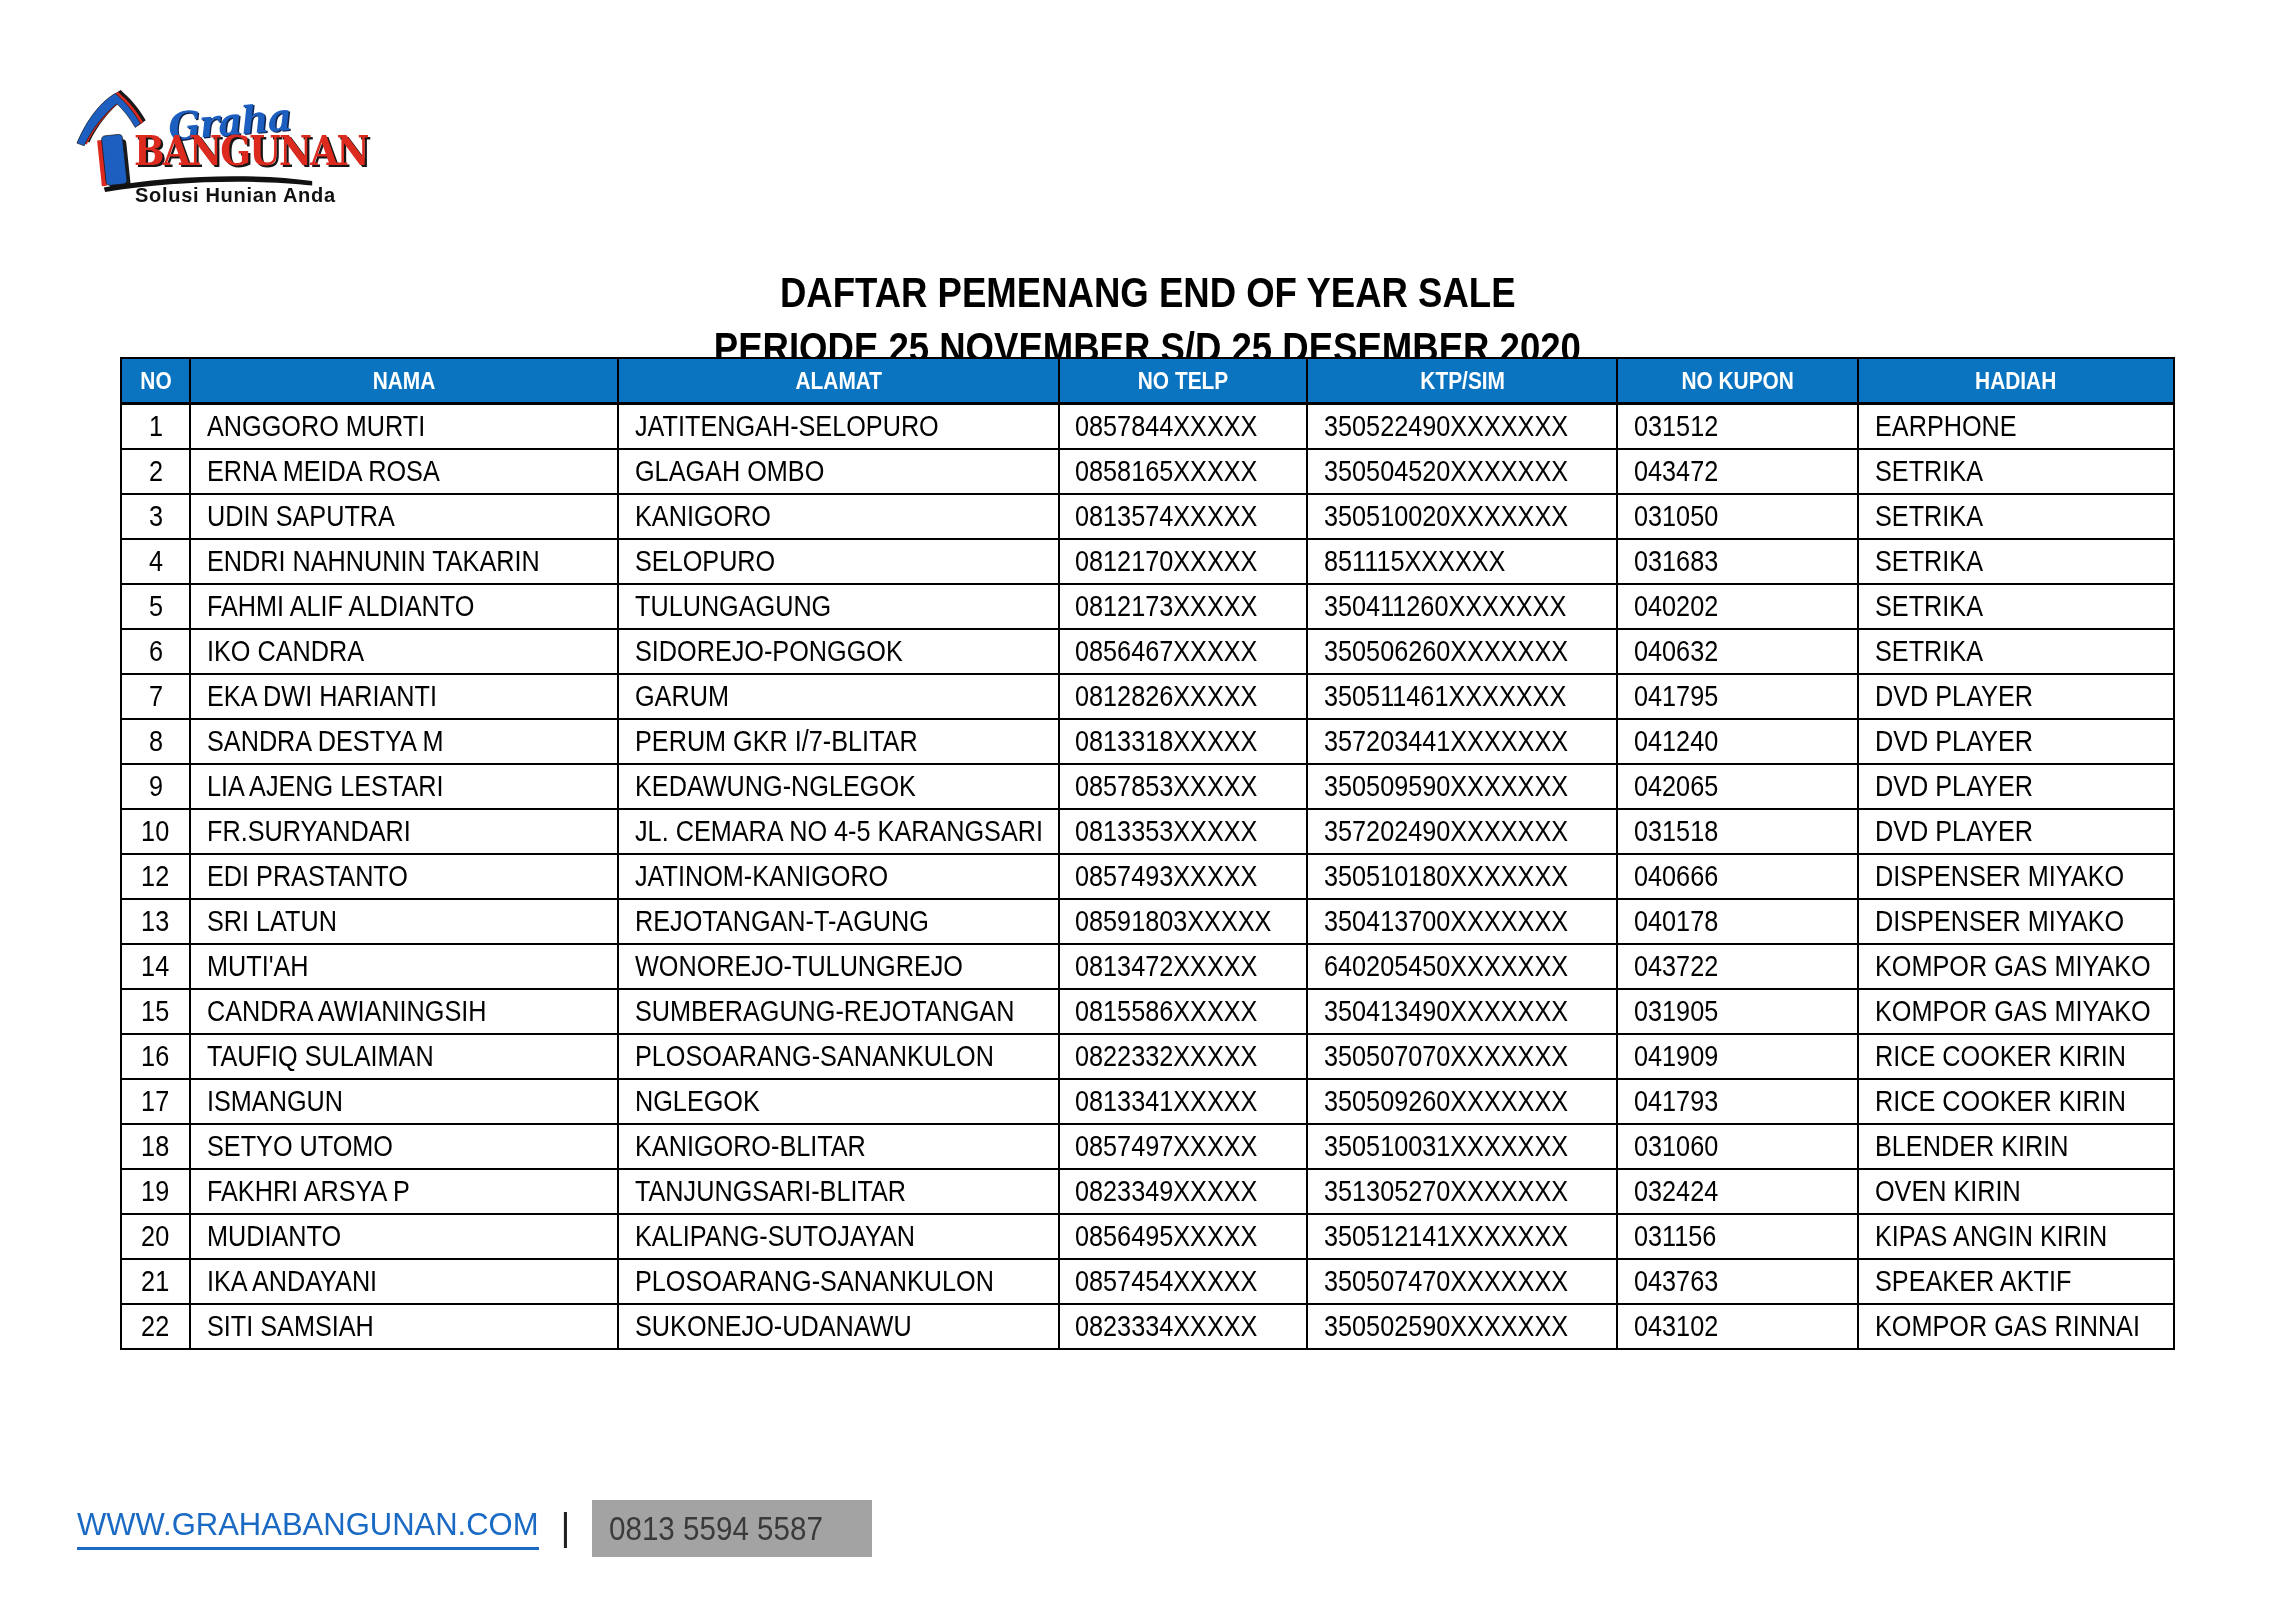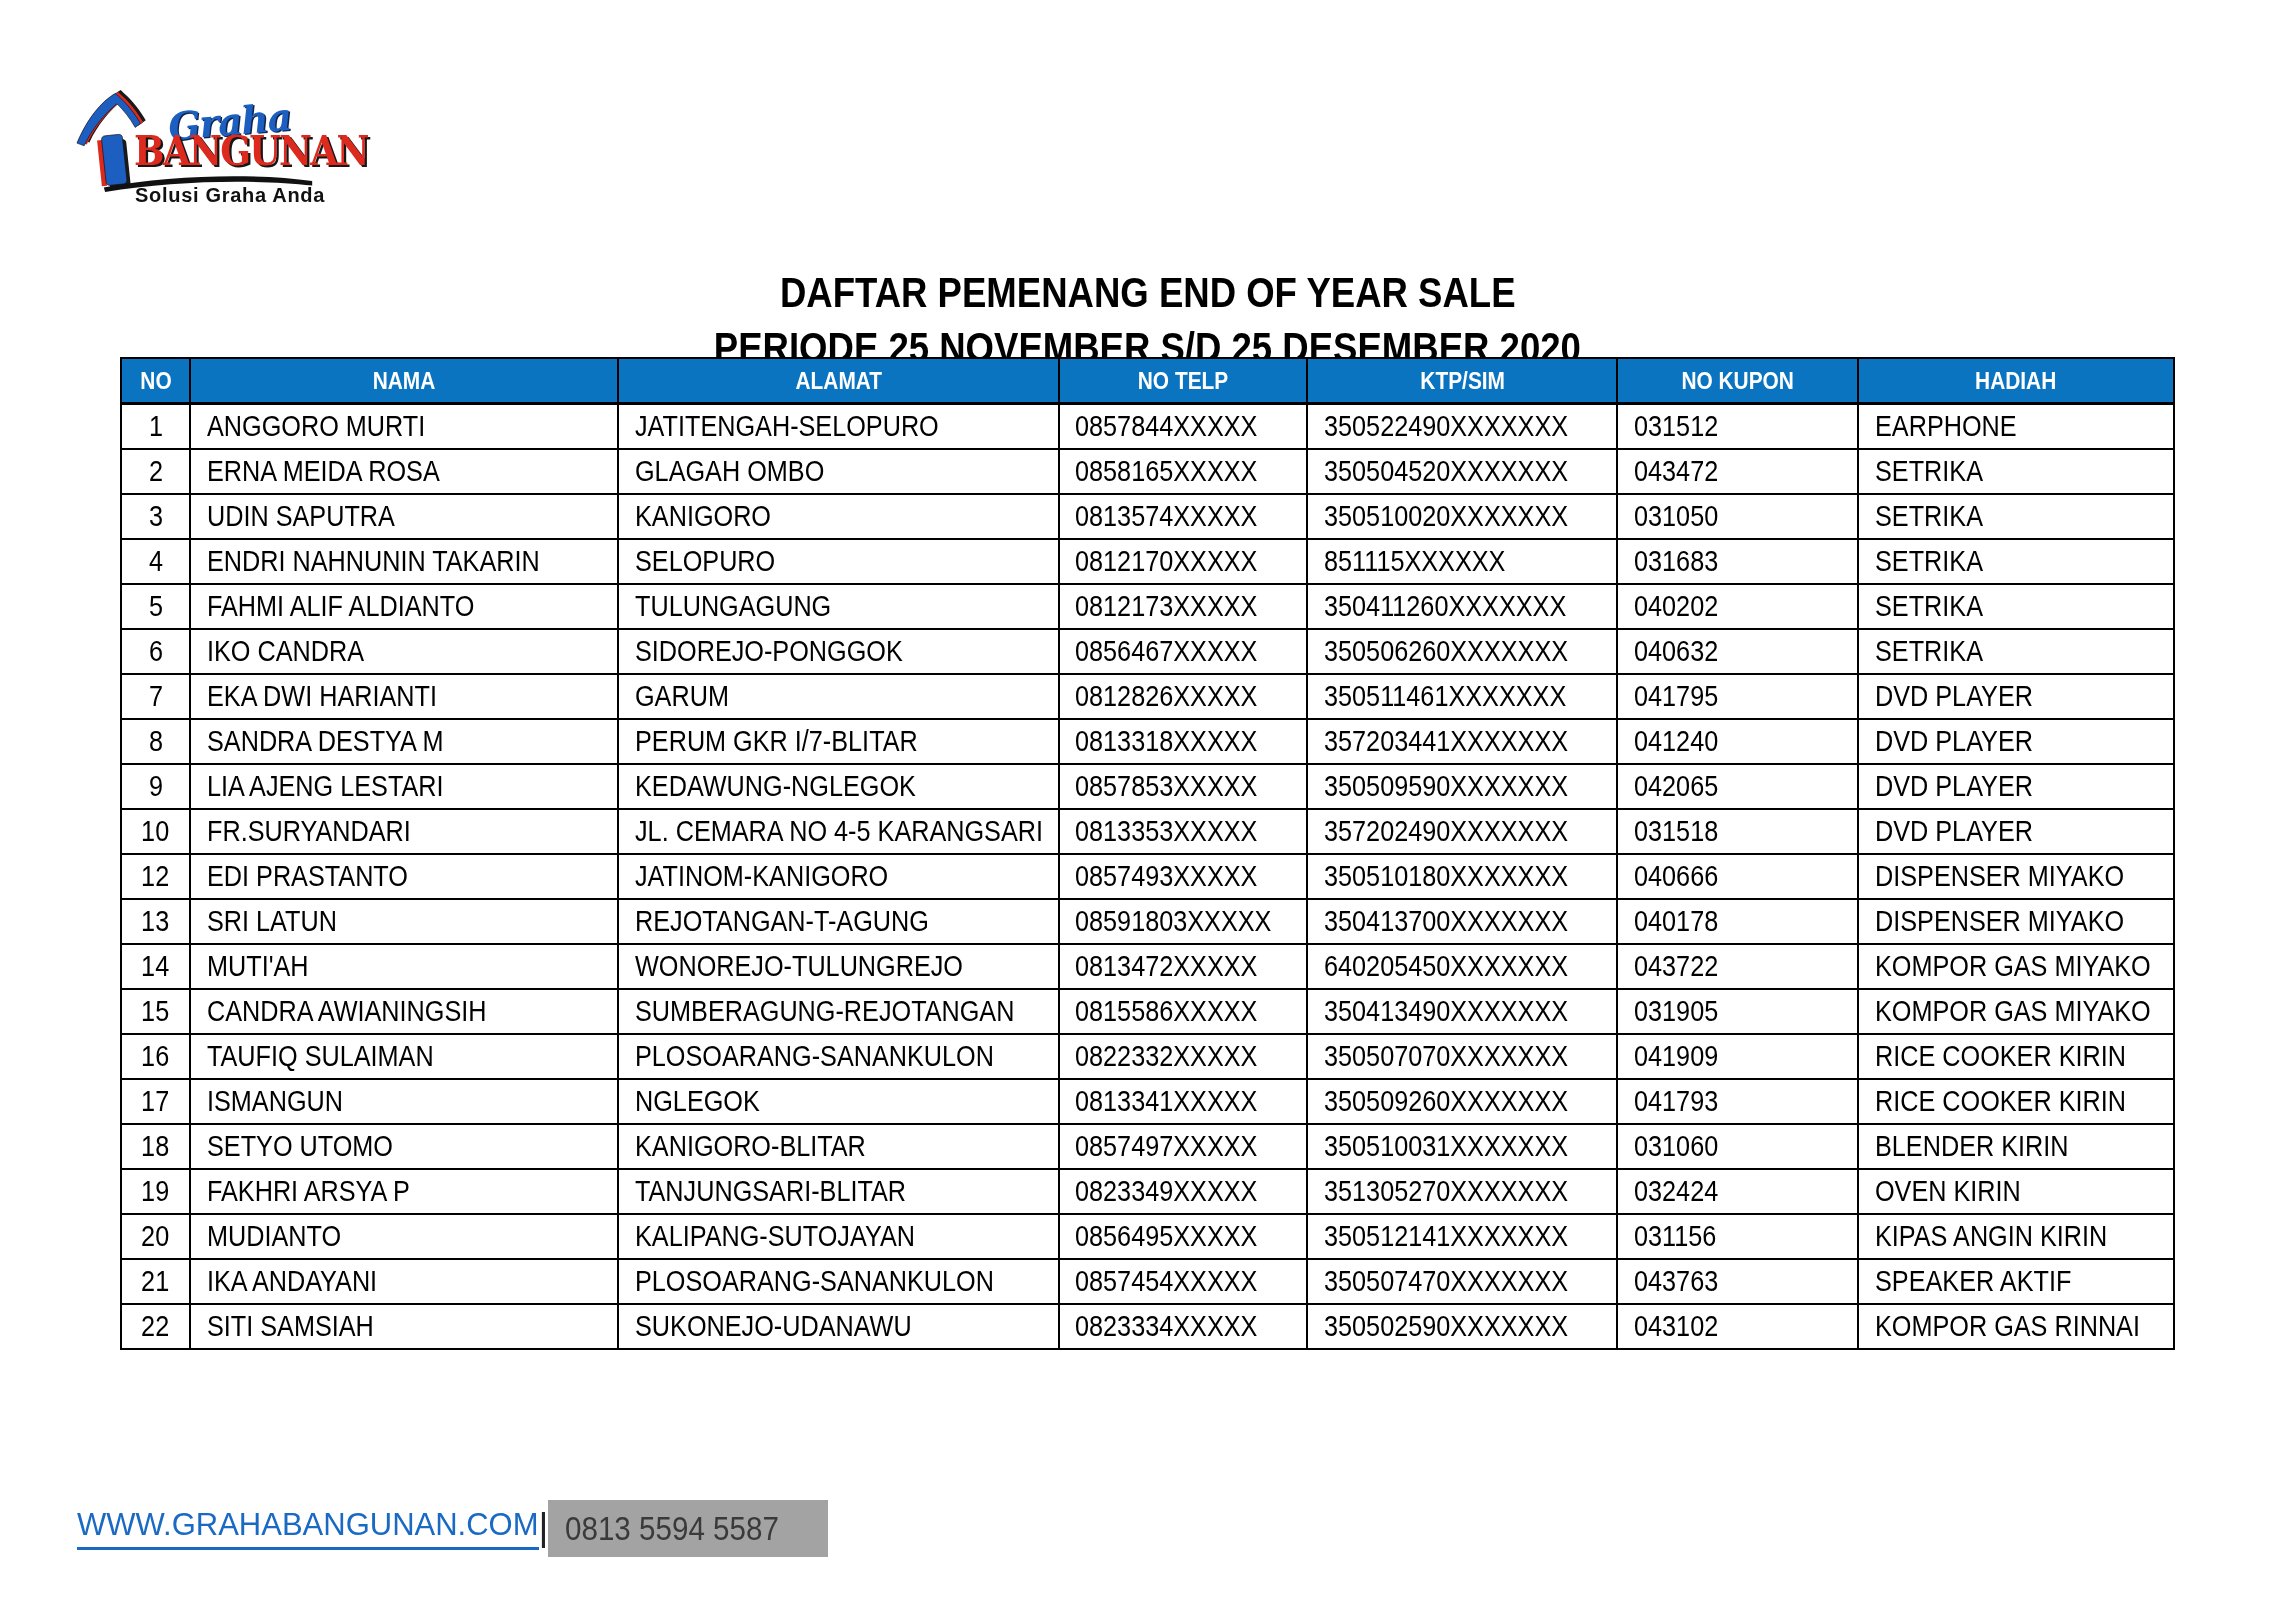--- a/index.html
+++ b/index.html
@@ -62,21 +62,21 @@
   }
   table.winners td.center{text-align:center;padding-left:0;}
   .col-no{width:3.3%;}
   .col-nama{width:20.9%;}
   .col-alamat{width:21.5%;margin-left:11px;}
   .col-no_telp{width:12.1%;}
   .col-ktp_sim{width:15.1%;}
   .col-no_kupon{width:11.7%;}
   .col-hadiah{width:15.4%;}
   
-  .footer{position:absolute;left:77px;top:1500px;display:flex;align-items:center;}
+  .footer{position:absolute;left:77px;top:1500px;display:flex;align-items:center;gap:22px;}
   .site{
     font-size:31px;color:var(--link-blue);text-decoration:none;
     border-bottom:3.3px solid var(--link-blue);padding-bottom:4.6px;white-space:nowrap;
   }
   .sep{font-size:38px;color:#222;font-weight:300;padding-bottom:2.6px;}
   .phone{font-size:34px;color:#3A3A3A;background:#a3a3a3;padding:9.2px 17px;white-space:nowrap;}
 </style>
 </head>
 <body>
 
@@ -89,21 +89,21 @@
       <rect x="44" y="76" width="32" height="74" rx="6" transform="translate(5,4)" fill="#1a1a1a"></rect>
       <rect x="37" y="78" width="8" height="70" fill="#DD2A1E"></rect>
       <rect x="44" y="72" width="32" height="76" rx="6" fill="#1D5FC0" stroke="#111" stroke-width="1"></rect>
     </g>
   </svg>
   <div class="brand-script">Graha</div>
   <div class="brand-main">BANGUNAN</div>
   <svg class="swoosh" width="216" height="22" viewBox="0 0 330 34">
     <path d="M4,24 C110,4 240,2 326,14 L326,21 C240,11 112,13 6,31 Z" fill="#111"></path>
   </svg>
-  <div class="tagline">Solusi Graha Anda</div>
+  <div class="tagline">Solusi Hunian Anda</div>
 </div>
 
 <div class="title">
   <div class="t-line">
       <span class="cond c">DAFTAR PEMENANG END OF YEAR SALE</span>
     </div>
   <div class="t-line">
       <span class="cond c">PERIODE 25 NOVEMBER S/D 25 DESEMBER 2020</span>
     </div>
 </div>

